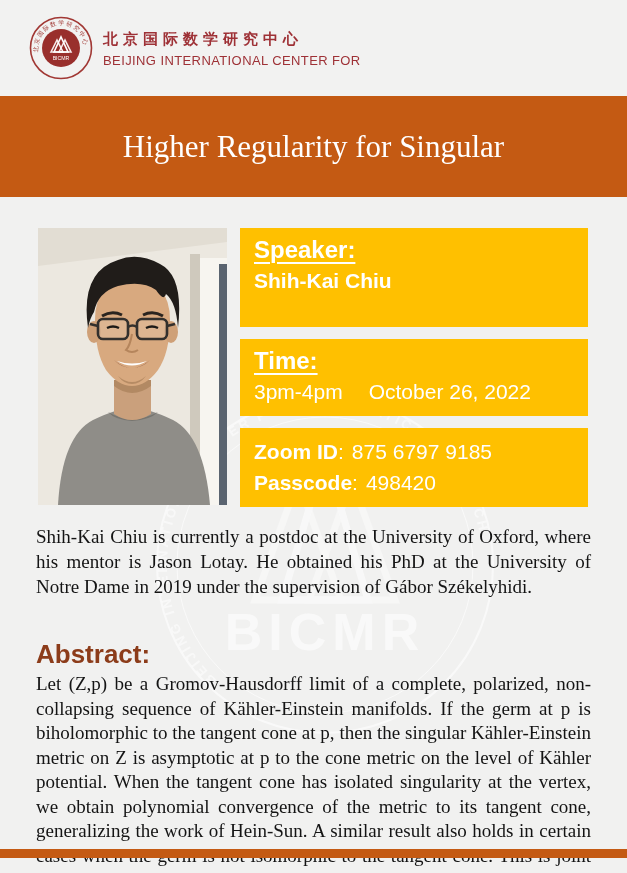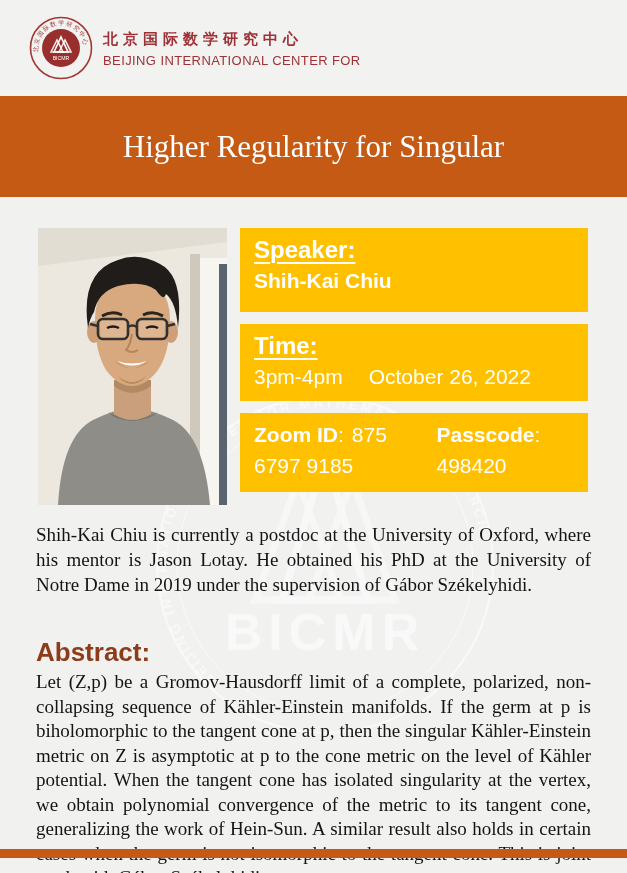--- a/index.html
+++ b/index.html
@@ -62,23 +62,23 @@
     background:#ffc000;color:#ffffff;
     padding:6px 12px 8px 14px;
     box-sizing:border-box;width:348px;
   }
   .ybox .head{
     font-weight:bold;font-size:24px;line-height:32px;
     text-decoration:underline;text-underline-offset:4px;text-decoration-thickness:2px;
   }
   .ybox .row{font-size:21px;line-height:29px;}
   .bold{font-weight:bold;}
-  .box-speaker{height:84px;}
+  .box-speaker{height:99px;}
   .box-time{height:77px;margin-top:12px;}
-  .box-zoom{height:79px;margin-top:12px;display:flex;flex-direction:row;justify-content:center;}
+  .box-zoom{height:79px;margin-top:12px;display:flex;flex-direction:column;justify-content:center;}
   .box-zoom .row{line-height:31px;}
   .gap-lg{display:inline-block;width:26px;}
   .gap-sm{display:inline-block;width:8px;}
   
   .bio{
     position:relative;z-index:1;
     margin:17px 36px 0 36px;
     font-family:"Liberation Serif",serif;
     font-size:19px;line-height:25px;color:#141414;
     text-align:justify;

